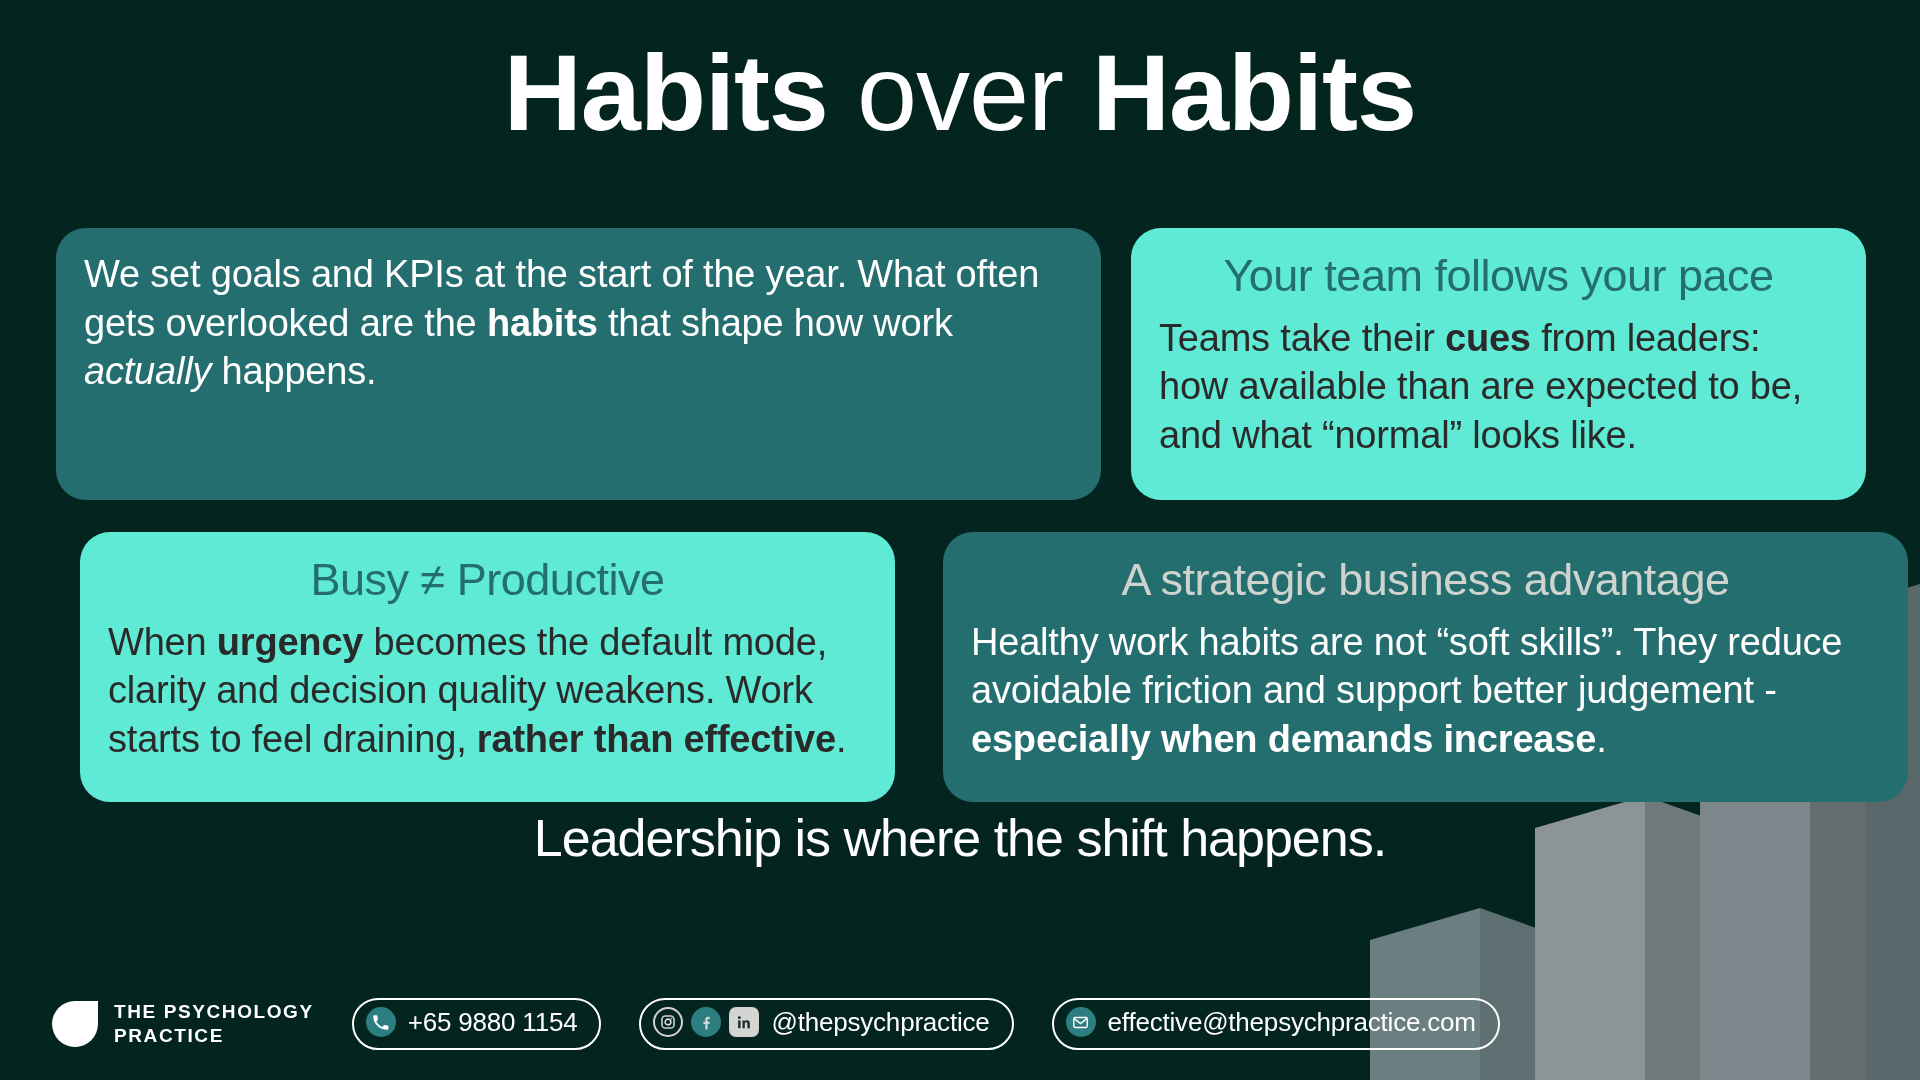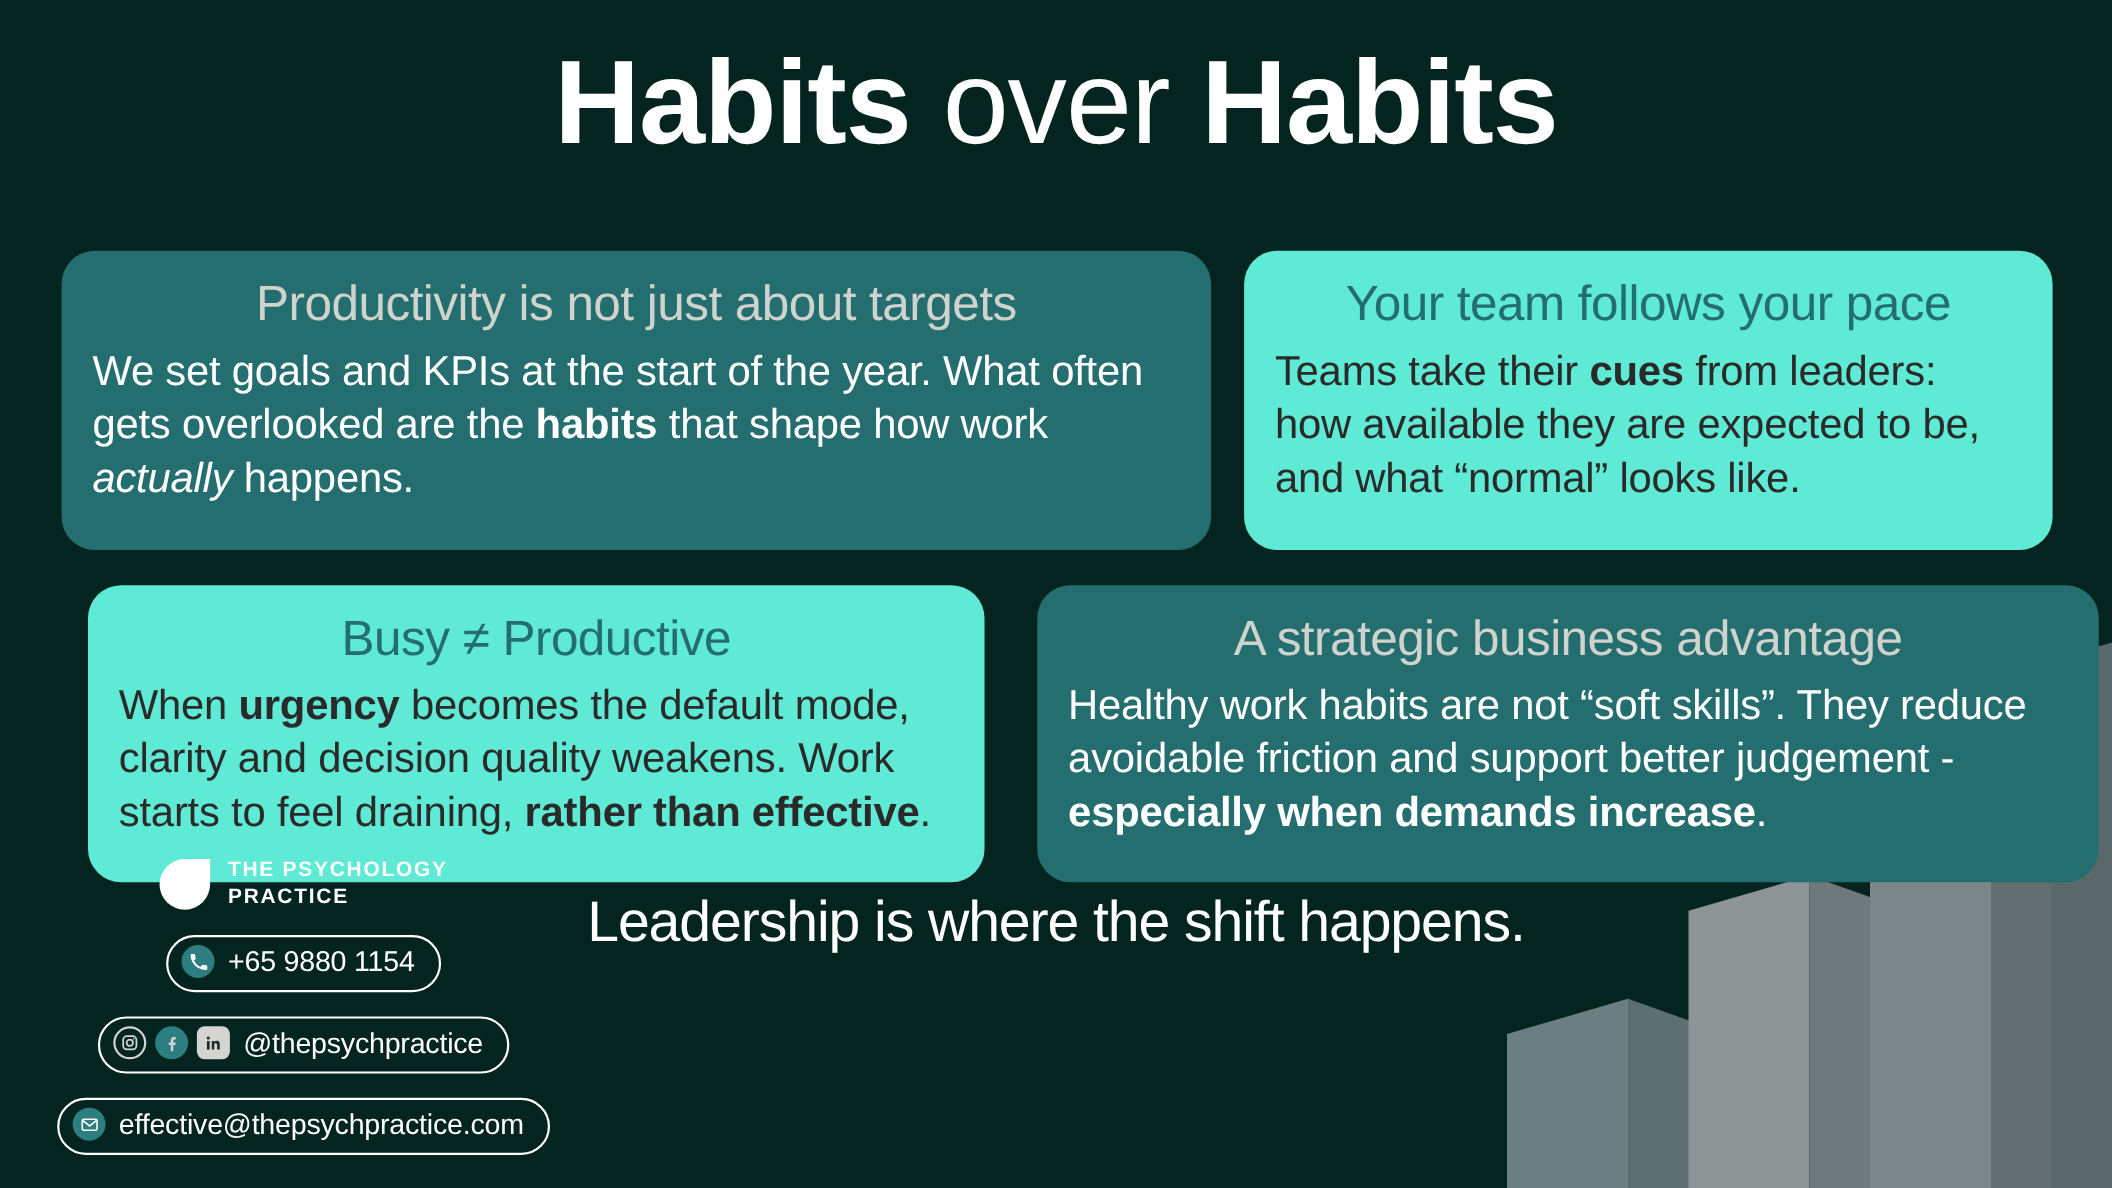--- a/index.html
+++ b/index.html
@@ -78,23 +78,22 @@
     position:absolute; top:808px; left:0; width:100%;
     text-align:center; color:#ffffff;
     font-size:52px; font-weight:300;
     letter-spacing:-1px; white-space:nowrap;
     z-index:3;
   }
 
   
   .footer {
     position:absolute; left:52px; bottom:30px;
-    display:flex; align-items:center; gap:22px;
+    display:flex; align-items:center; gap:38px;
     z-index:4;
-    flex-direction:column;
   }
   .logo { display:flex; align-items:center; gap:16px; }
   .logo-mark {
     width:46px; height:46px; background:#ffffff;
     border-radius:50% 0 50% 50%;
   }
   .logo-text {
     color:#ffffff; font-weight:bold; font-size:19px;
     line-height:1.28; letter-spacing:1.6px;
   }
@@ -140,26 +139,25 @@
   </div>
 
   <h1 class="title">
     <span class="b">Habits</span>
     <span class="l">over</span>
     <span class="b">Habits</span>
   </h1>
 
   <div class="grid">
     <div class="card teal">
-      <h2>Productivity is not just about targets</h2>
       <p><span>We set goals and KPIs at the start of the year. What often gets overlooked are the </span><b>habits</b><span> that shape how work </span><i>actually</i><span> happens.</span></p>
     </div>
     <div class="card light">
       <h2>Your team follows your pace</h2>
-      <p><span>Teams take their </span><b>cues</b><span> from leaders: how available they are expected to be, and what “normal” looks like.</span></p>
+      <p><span>Teams take their </span><b>cues</b><span> from leaders: how available than are expected to be, and what “normal” looks like.</span></p>
     </div>
   </div>
 
   <div class="grid2">
     <div class="card light">
       <h2>Busy ≠ Productive</h2>
       <p><span>When </span><b>urgency</b><span> becomes the default mode, clarity and decision quality weakens. Work starts to feel draining, </span><b>rather than effective</b><span>.</span></p>
     </div>
     <div class="card teal">
       <h2>A strategic business advantage</h2>

